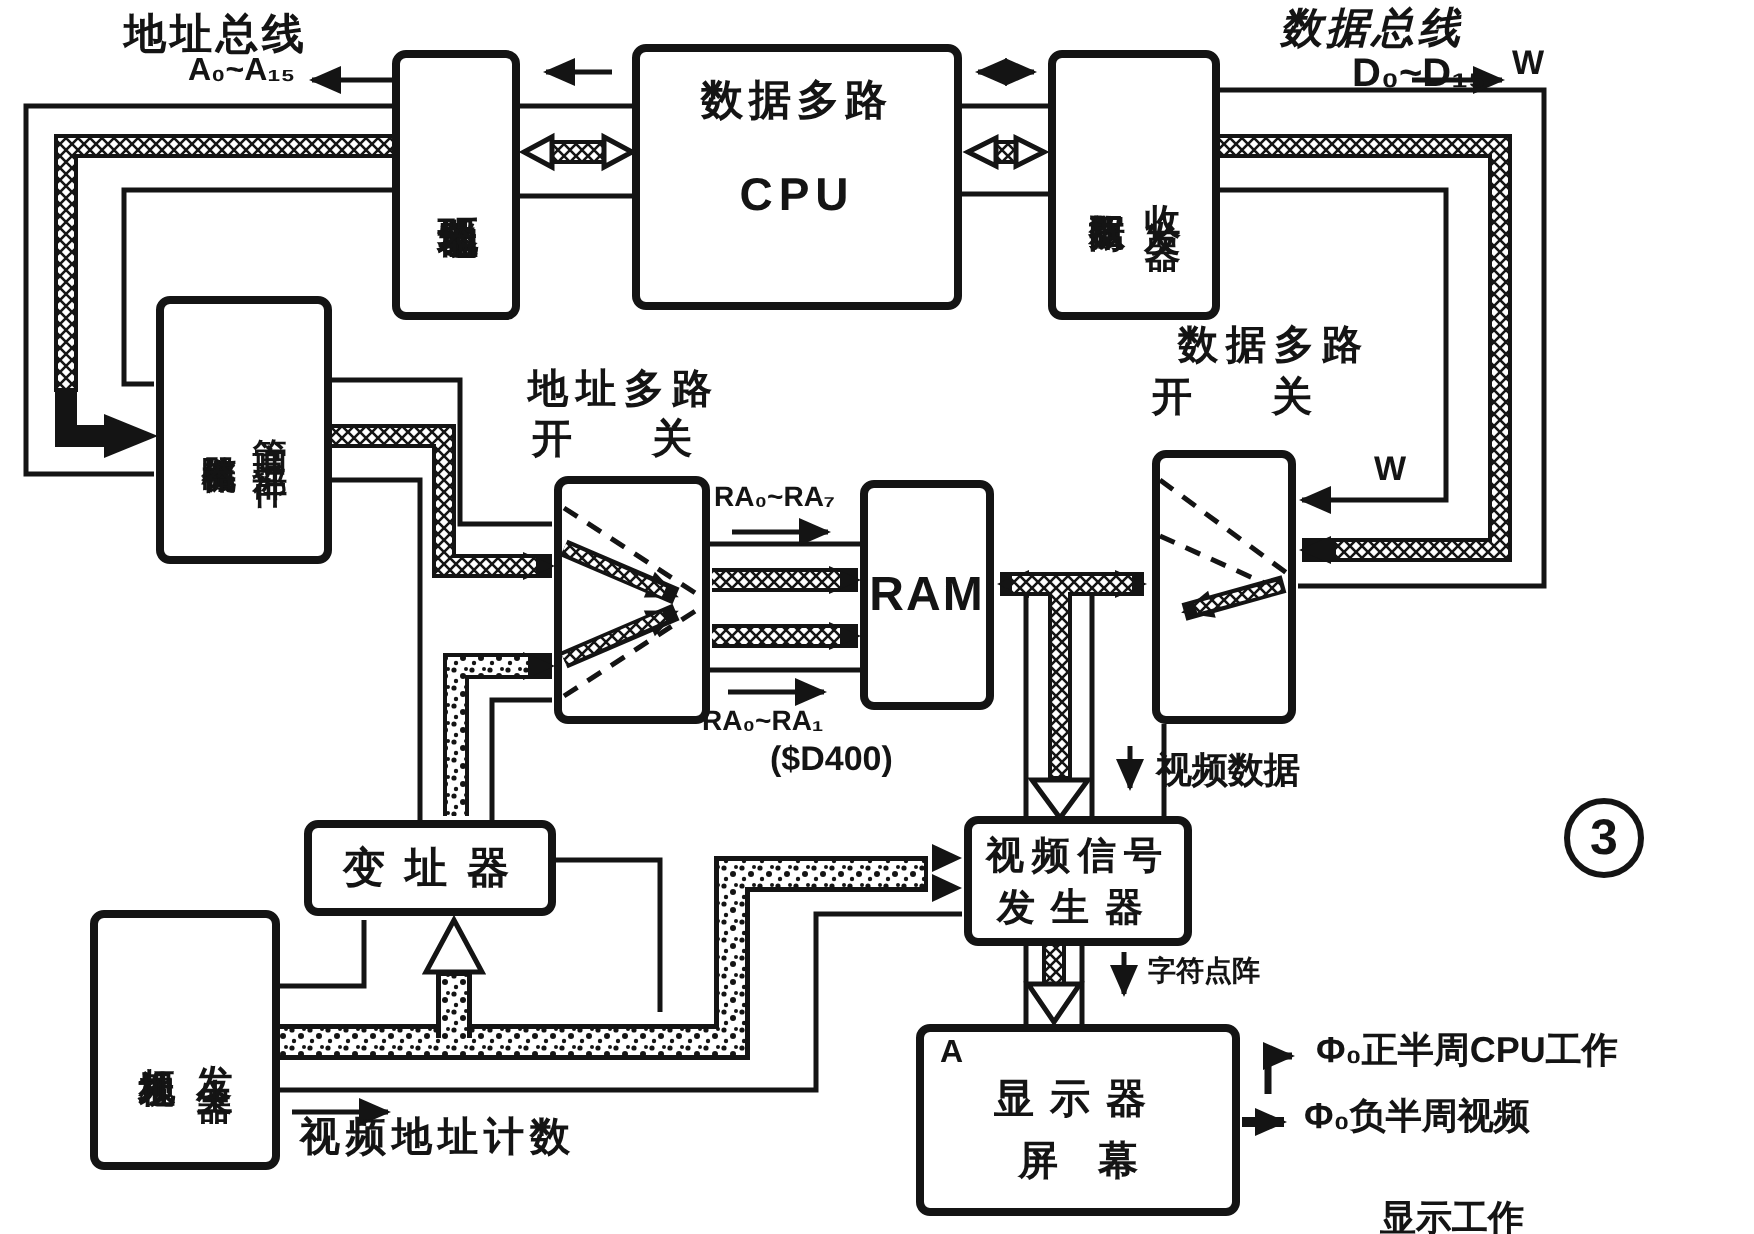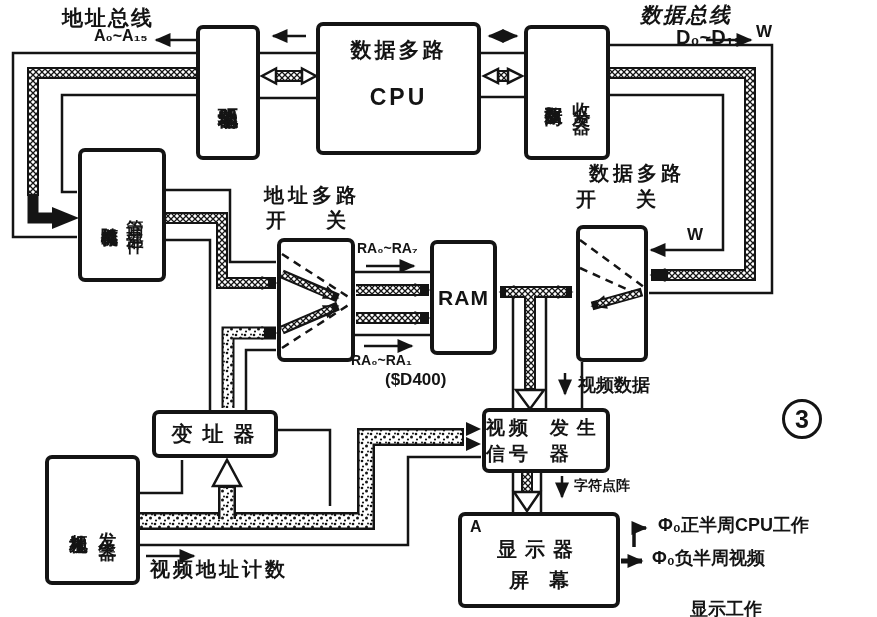--- a/index.html
+++ b/index.html
@@ -44,35 +44,35 @@
   </div>
 
   <div class="box" style="left:78px;top:148px;width:88px;height:134px;gap:6px;">
     <span class="vtext" style="font-size:17px;">随机存储器</span>
     <span class="vtext" style="font-size:17px;letter-spacing:6px;padding-top:6px;">管理部件</span>
   </div>
 
   <div class="box" style="left:277px;top:238px;width:78px;height:124px;"></div>
 
   <div class="box" style="left:430px;top:240px;width:67px;height:115px;">
-    <span style="font-size:21px;font-weight:bold;letter-spacing:1px;">RAM</span>
+    <span style="font-size:24px;font-weight:bold;letter-spacing:1px;">RAM</span>
   </div>
 
   <div class="box" style="left:576px;top:225px;width:72px;height:137px;"></div>
 
   <div class="box" style="left:152px;top:410px;width:126px;height:48px;">
     <span style="font-size:21px;font-weight:bold;letter-spacing:10px;padding-left:6px;">变址器</span>
   </div>
 
   <div class="box" style="left:45px;top:455px;width:95px;height:130px;gap:8px;">
     <span class="vtext" style="font-size:18px;">视频地址</span>
     <span class="vtext" style="font-size:18px;padding-top:14px;letter-spacing:6px;">发生器</span>
   </div>
 
-  <div class="box" style="left:482px;top:408px;width:128px;height:65px;flex-direction:row;">
+  <div class="box" style="left:482px;top:408px;width:114px;height:65px;flex-direction:column;">
     <span style="font-size:19px;font-weight:bold;letter-spacing:4px;">视频信号</span>
     <span style="font-size:19px;font-weight:bold;letter-spacing:8px;">发生器</span>
   </div>
 
   <div class="box" style="left:458px;top:512px;width:162px;height:96px;flex-direction:column;">
     <span class="corner">A</span>
     <span style="font-size:20px;font-weight:bold;letter-spacing:8px;margin-top:10px;">显示器</span>
     <span style="font-size:20px;font-weight:bold;margin-top:4px;">屏　幕</span>
   </div>
 

